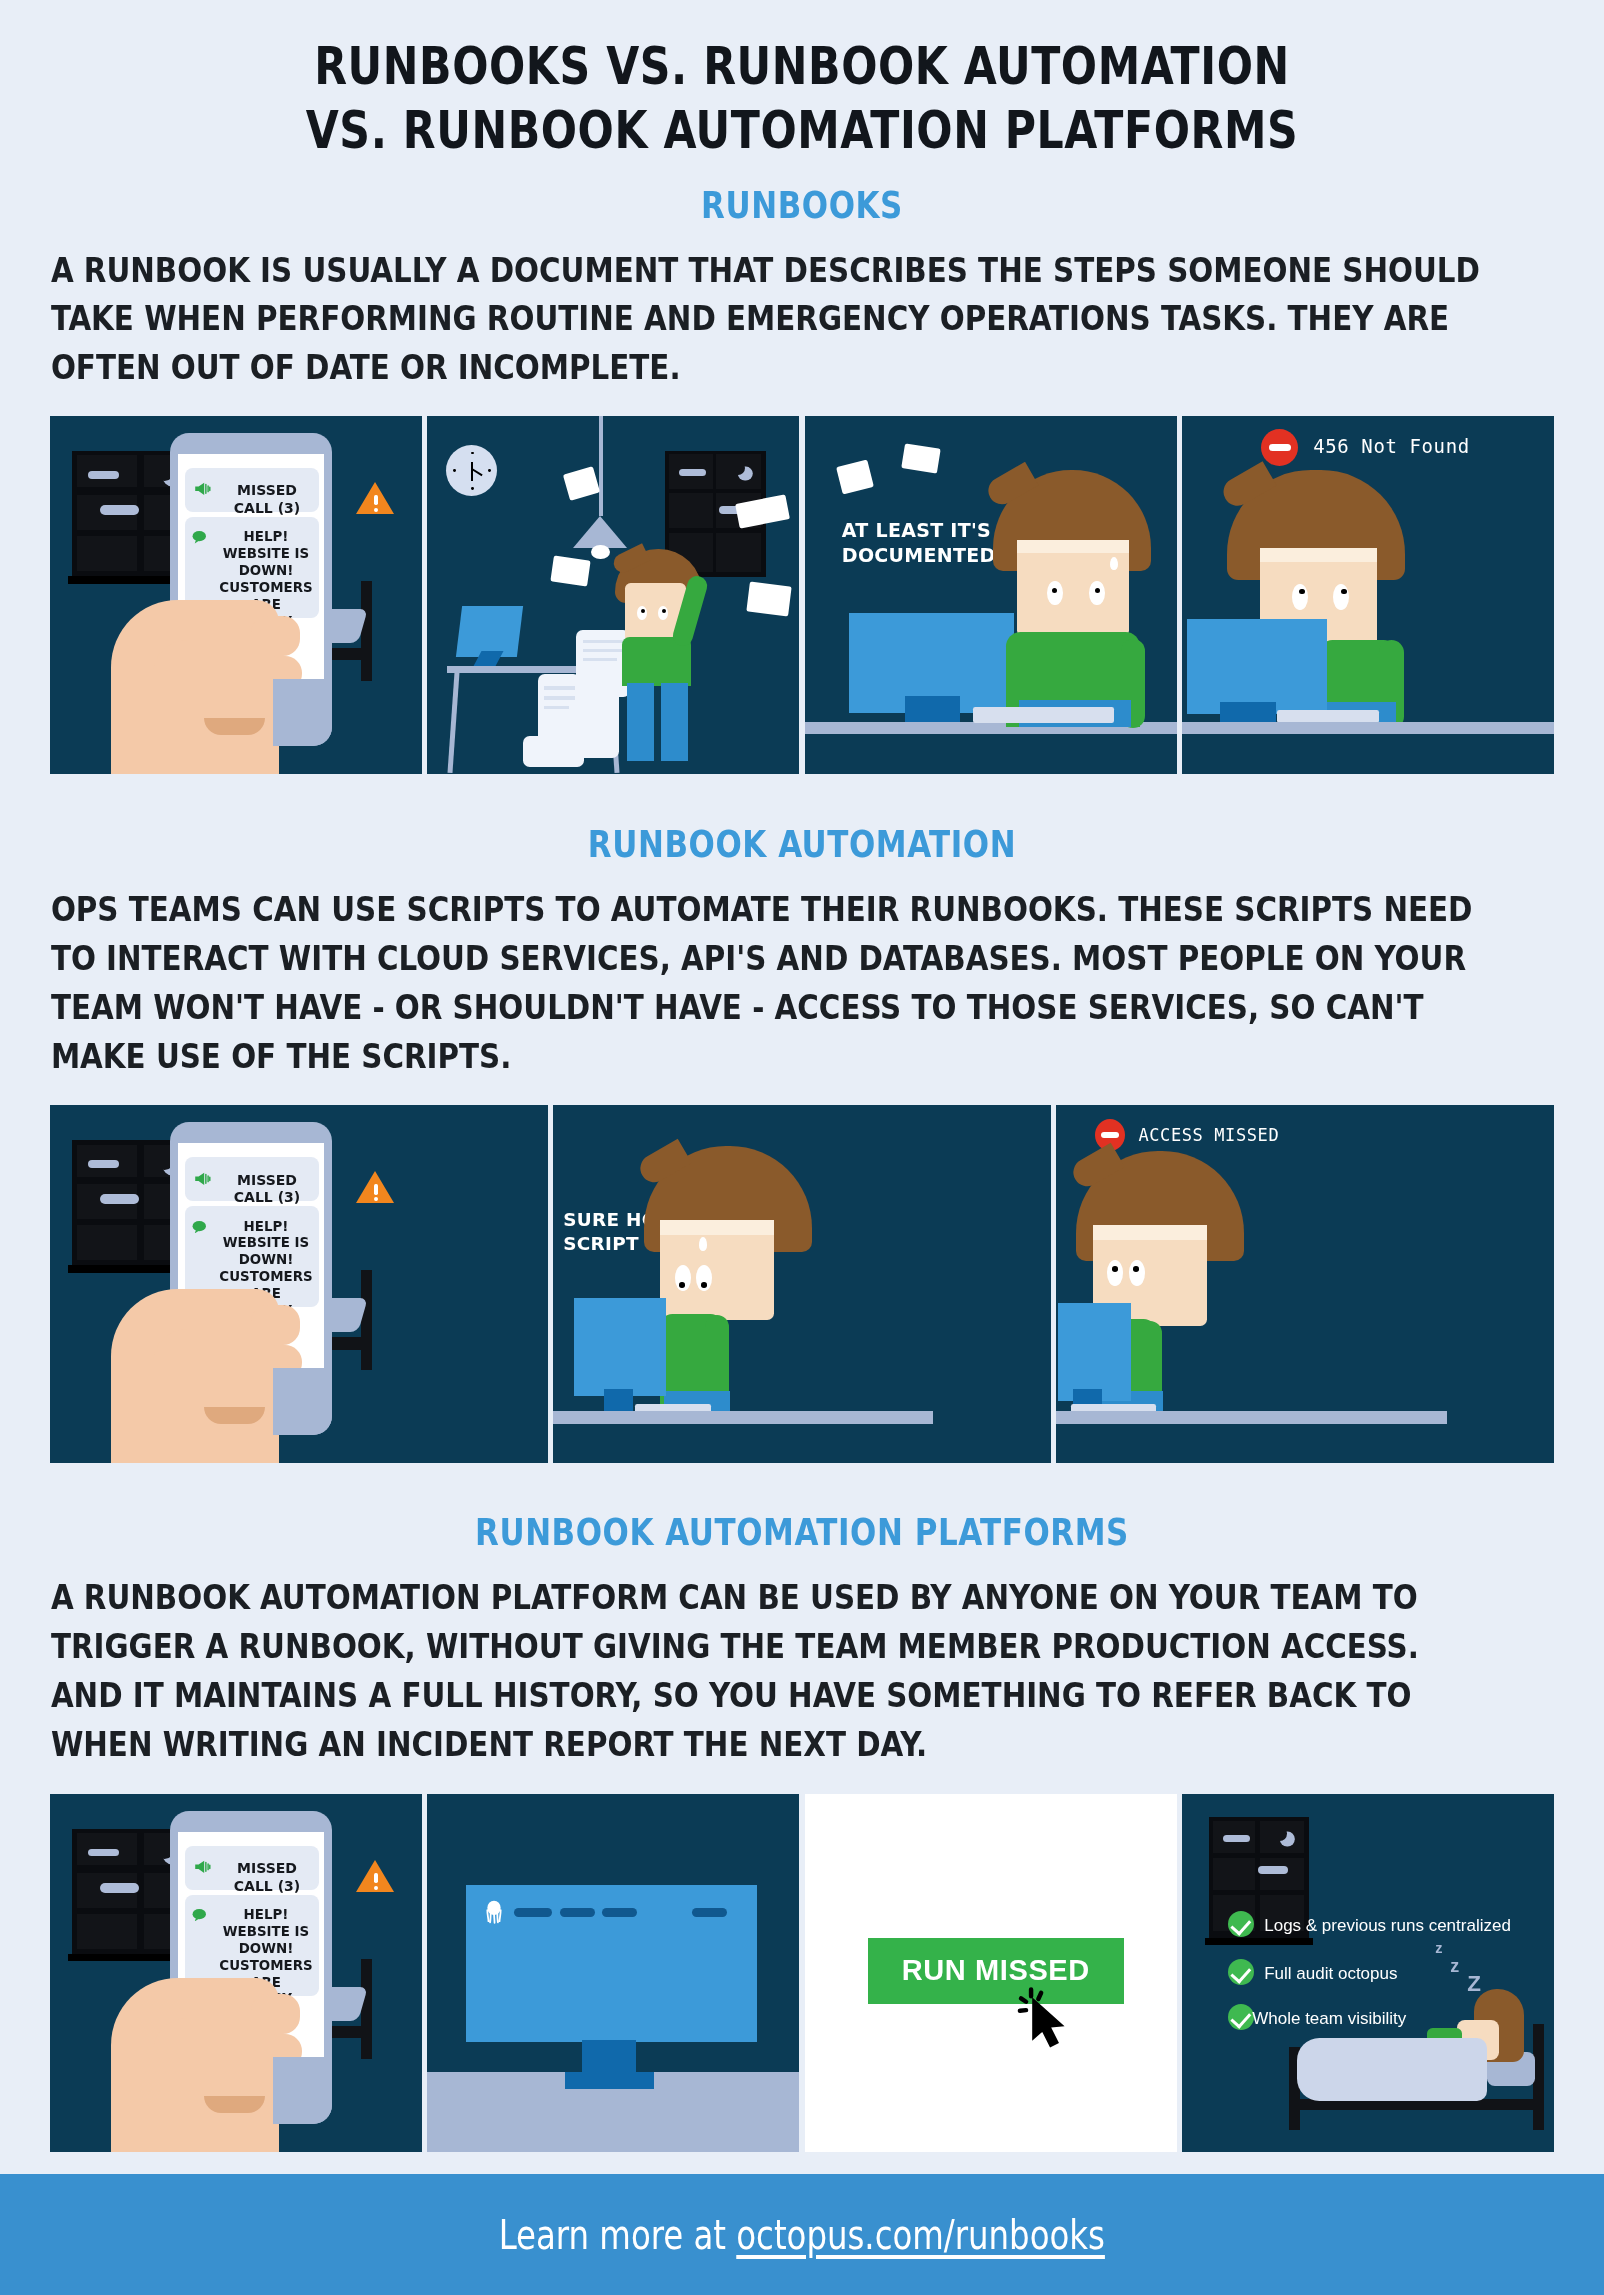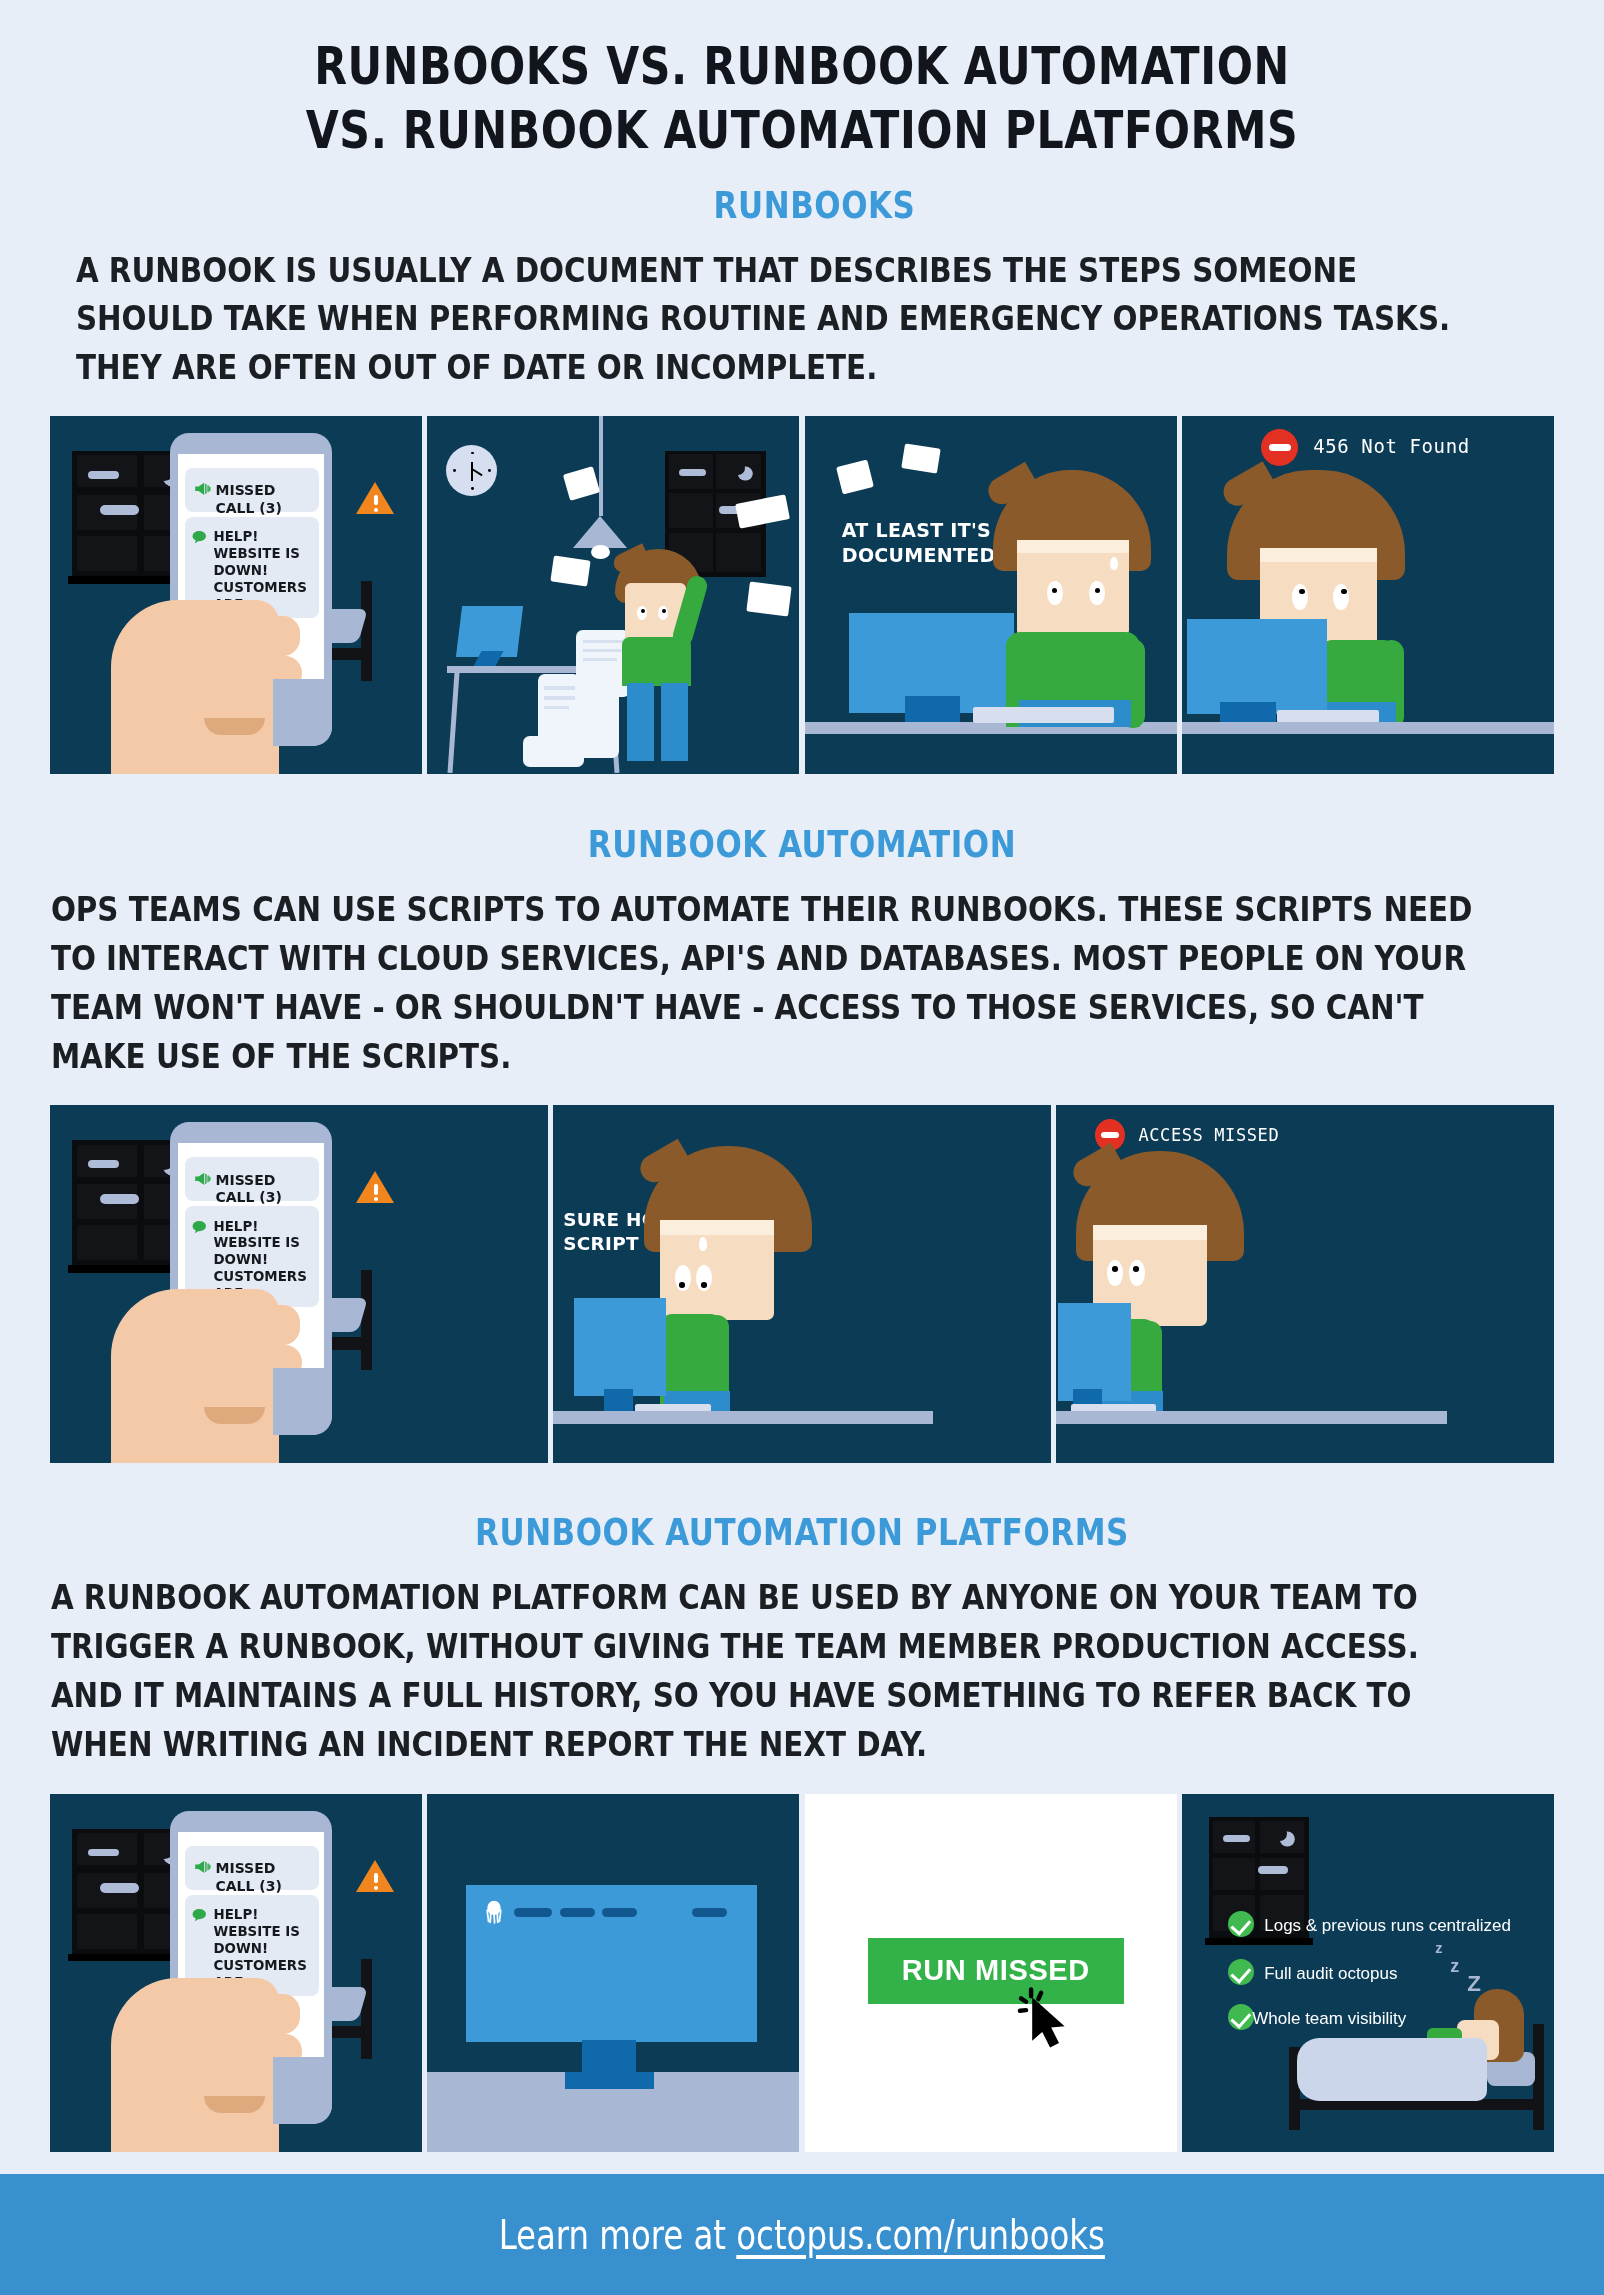--- a/index.html
+++ b/index.html
@@ -70,21 +70,21 @@
   .win-sill{position:absolute;background:#000;}
   .moon{
     position:absolute;border-radius:50%;
     background:transparent;
     box-shadow:7.8px 5.6px 0 0 #aebcd8;
   }
   .cloud{position:absolute;background:#aebcd8;border-radius:22.4px;}
   .cloud:before,.cloud:after{content:"";position:absolute;background:#aebcd8;border-radius:50%;}
 
   
-  .phone{position:absolute;background:#a7b7d4;border-radius:19px;}
+  .phone{position:absolute;background:#a7b7d4;border-radius:19px;text-align:center;}
   .phone-screen{position:absolute;background:#fff;}
   .notif{position:absolute;background:#e4eaf4;border-radius:7.8px;}
   .notif-text{
     position:absolute;
     font-family:"DejaVu Sans","Liberation Sans",sans-serif;
     font-weight:bold;color:#15181d;
     line-height:1.26;
   }
   .megaphone,.bubble{position:absolute;}
   .hand{position:absolute;background:#f4c9a8;}
@@ -198,21 +198,21 @@
 </head>
 <body>
 
 <div class="page">
 
   <div class="main-title">
     <div>RUNBOOKS VS. RUNBOOK AUTOMATION</div>
     <div>VS. RUNBOOK AUTOMATION PLATFORMS</div>
   </div>
 
-  <div style="margin-top:20px;margin-left:25px;">
+  <div style="margin-top:20px;">
     <div class="section-head">RUNBOOKS</div>
     <div class="section-body" style="margin-top:19px;">A RUNBOOK IS USUALLY A DOCUMENT THAT DESCRIBES THE STEPS SOMEONE SHOULD TAKE WHEN PERFORMING ROUTINE AND EMERGENCY OPERATIONS TASKS. THEY ARE OFTEN OUT OF DATE OR INCOMPLETE.</div>
   </div>
 
   <div class="strip" style="margin-top:23.5px;">
 
     <div class="panel">
       <div class="window" style="left:22.4px;top:35px;width:140px;height:126px;">
         <div class="win-pane" style="left:4.5px;top:4.5px;width:60px;height:32px;"></div>
         <div class="win-pane" style="left:72px;top:4.5px;width:61px;height:32px;"></div>

